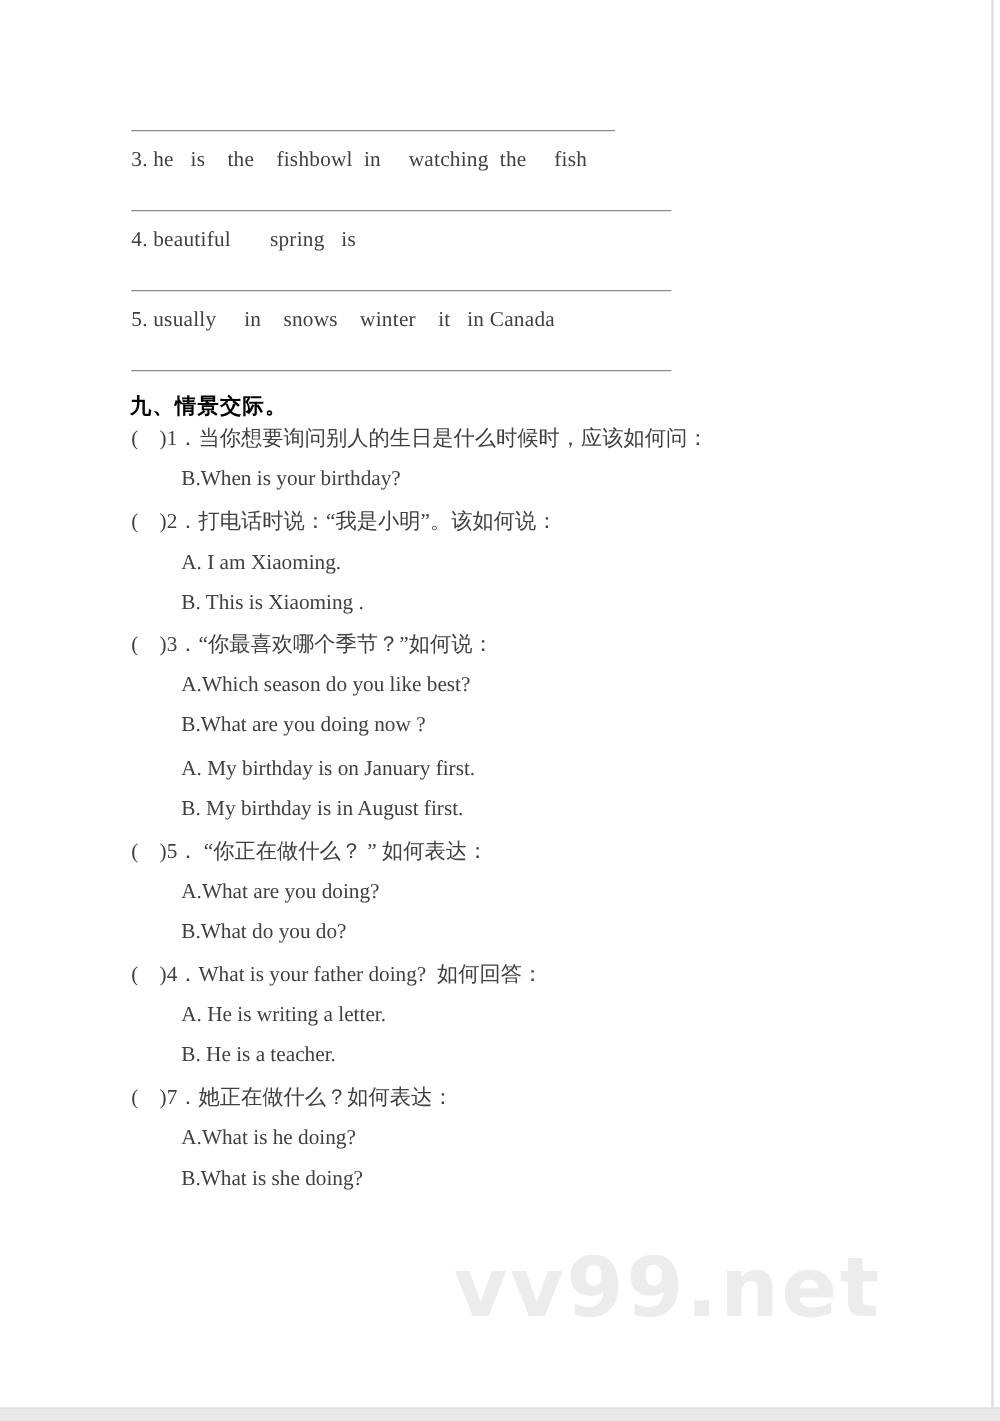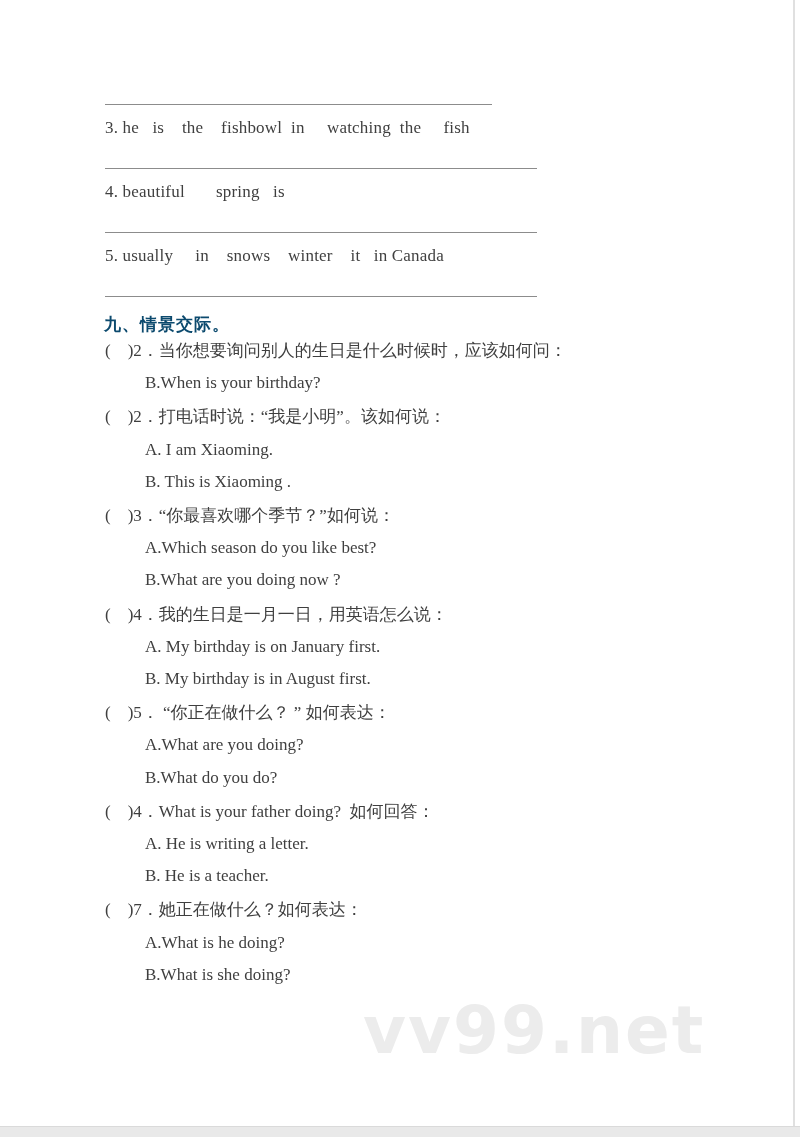--- a/index.html
+++ b/index.html
@@ -18,21 +18,21 @@
   .u-line{height:1px;background:#8c8c8c;width:432px;}
   .u-line.short{width:387px;}
   .u-item{height:64px;position:relative;}
   .u-item .u-line{position:absolute;bottom:0;left:0;}
   .u-text{padding-top:13px;white-space:pre;letter-spacing:.2px;}
 
   
   .section-title{
     position:absolute;top:313px;left:104px;
     font-family:"Liberation Sans","DejaVu Sans",sans-serif;
-    font-weight:bold;font-size:17px;color:#0c4a6e;letter-spacing:1px;
+    font-weight:bold;font-size:17px;color:#000000;letter-spacing:1px;
   }
   .questions{position:absolute;top:335px;left:105px;font-size:17px;}
   .q-block{line-height:32.2px;margin-bottom:2px;}
   .q-stem{white-space:pre;}
   .q-option{padding-left:40px;white-space:pre;}
 
   
   .watermark{
     position:absolute;left:363px;top:992px;
     font-family:"DejaVu Sans","Liberation Sans",sans-serif;
@@ -64,21 +64,21 @@
           <div class="u-line"></div>
         </div>
       </div>
   </div>
 
   <div class="section-title">九、情景交际。</div>
 
   <div class="questions">
 
       <div class="q-block">
-        <div class="q-stem">(    )2．当你想要询问别人的生日是什么时候时，应该如何问：</div>
+        <div class="q-stem">(    )1．当你想要询问别人的生日是什么时候时，应该如何问：</div>
         <div>
 
 
             <div class="q-option">B.When is your birthday?</div>
           </div>
       </div>
 
       <div class="q-block">
         <div class="q-stem">(    )2．打电话时说：“我是小明”。该如何说：</div>
         <div>
@@ -93,21 +93,20 @@
         <div class="q-stem">(    )3．“你最喜欢哪个季节？”如何说：</div>
         <div>
 
             <div class="q-option">A.Which season do you like best?</div>
 
             <div class="q-option">B.What are you doing now ?</div>
           </div>
       </div>
 
       <div class="q-block">
-        <div class="q-stem">(    )4．我的生日是一月一日，用英语怎么说：</div>
         <div>
 
             <div class="q-option">A. My birthday is on January first.</div>
 
             <div class="q-option">B. My birthday is in August first.</div>
           </div>
       </div>
 
       <div class="q-block">
         <div class="q-stem">(    )5． “你正在做什么？ ” 如何表达：</div>

